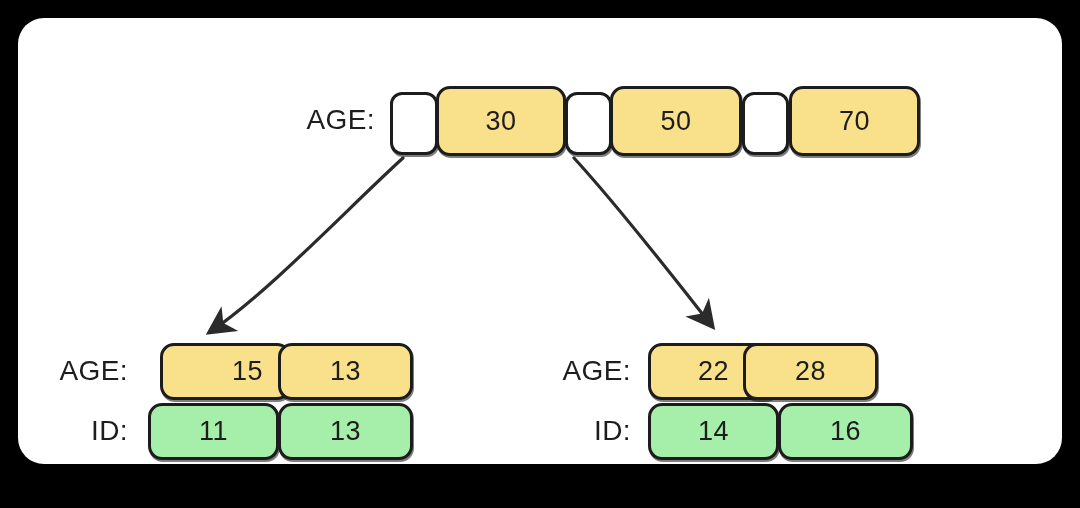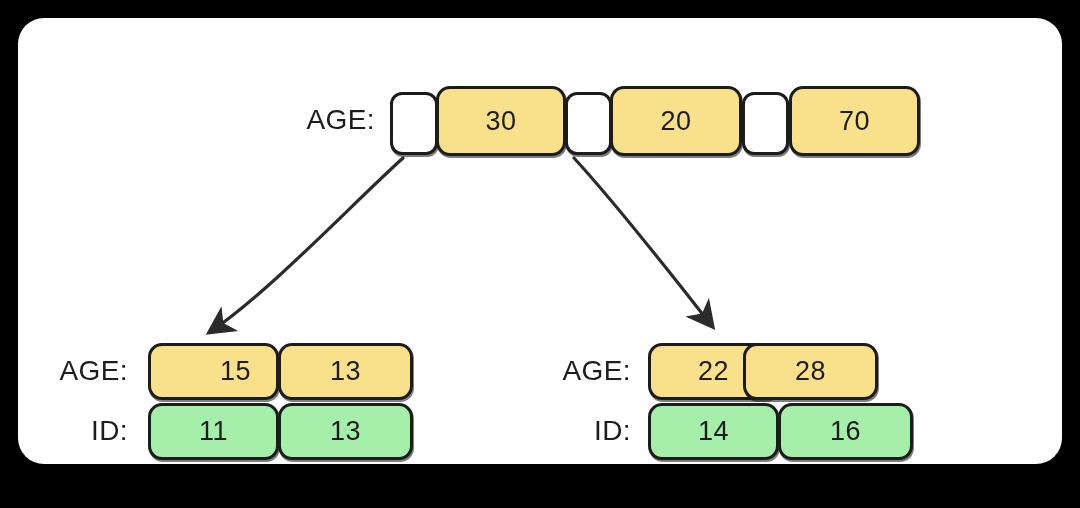--- a/index.html
+++ b/index.html
@@ -88,42 +88,42 @@
 
     <div>
       <div class="label" style="left:287px; top:86px; width:70px;">AGE:</div>
 
       <div class="cell ptr" style="left:372px; top:74px; width:48px; height:63px;"></div>
 
       <div class="cell key" style="left:418px; top:68px; width:130px; height:70px;">30</div>
 
       <div class="cell ptr" style="left:547px; top:74px; width:47px; height:63px;"></div>
 
-      <div class="cell key" style="left:592px; top:68px; width:132px; height:70px;">20</div>
+      <div class="cell key" style="left:592px; top:68px; width:132px; height:70px;">50</div>
 
       <div class="cell ptr" style="left:724px; top:74px; width:47px; height:63px;"></div>
 
       <div class="cell key" style="left:771px; top:68px; width:131px; height:70px;">70</div>
     </div>
 
     <svg id="arrows" viewBox="0 0 1044 460" xmlns="http://www.w3.org/2000/svg">
       <defs>
         <marker id="ah" markerWidth="11" markerHeight="11" refX="8" refY="5.5" orient="auto" markerUnits="strokeWidth">
           <path d="M0.5,0.8 L9.6,5.5 L0.5,10.2 L3,5.5 Z" fill="#2b2b2b"></path>
         </marker>
       </defs>
       <path d="M 385,140 C 330,190 250,275 192,314" fill="none" stroke="#2b2b2b" stroke-width="3.2" stroke-linecap="round" marker-end="url(#ah)"></path>
       <path d="M 556,140 C 602,190 660,265 694,308" fill="none" stroke="#2b2b2b" stroke-width="3.2" stroke-linecap="round" marker-end="url(#ah)"></path>
     </svg>
 
     <div>
       <div class="label" style="left:30px; top:337px; width:80px;">AGE:</div>
       <div class="label" style="left:30px; top:397px; width:80px;">ID:</div>
 
-      <div class="cell key" style="left:130px; top:325px; width:131px; height:57px;padding-left:44px;">15</div>
+      <div class="cell key" style="left:142px; top:325px; width:131px; height:57px;padding-left:44px;">15</div>
       <div class="cell key" style="left:260px; top:325px; width:135px; height:57px;">13</div>
 
       <div class="cell idcell" style="left:130px; top:385px; width:131px; height:57px;text-align:center;">11</div>
       <div class="cell idcell" style="left:260px; top:385px; width:135px; height:57px;">13</div>
     </div>
 
     <div>
       <div class="label" style="left:533px; top:337px; width:80px;">AGE:</div>
       <div class="label" style="left:533px; top:397px; width:80px;">ID:</div>
 

